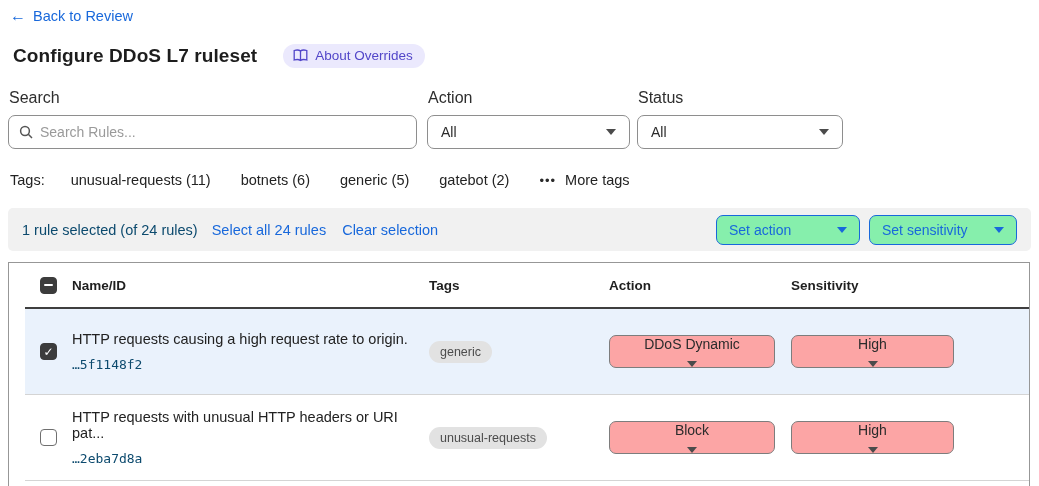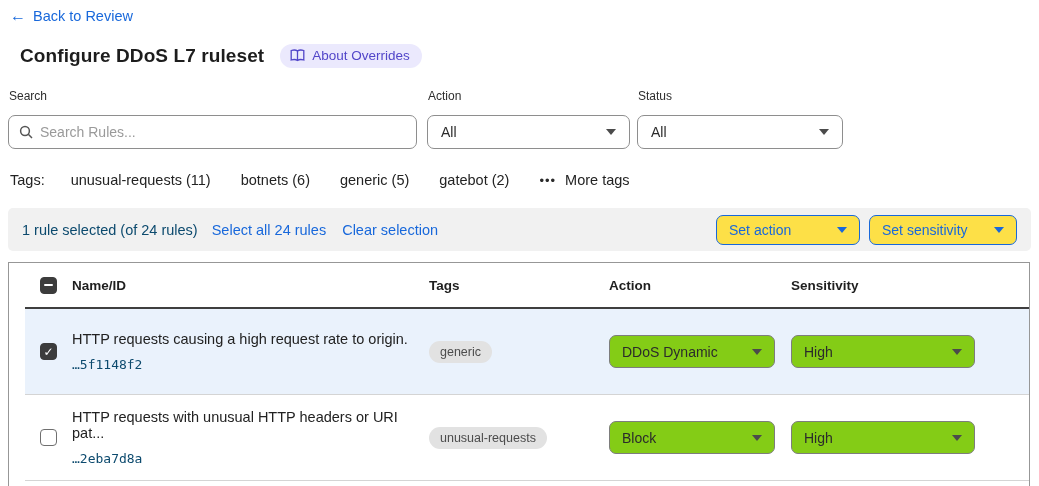--- a/index.html
+++ b/index.html
@@ -13,33 +13,33 @@
 
   
   .back-link {
     position:absolute; left:10px; top:8px;
     color:#1868db; font-size:14.5px; cursor:pointer;
     display:flex; align-items:center; gap:7px;
   }
   .back-link .arrow { font-size:16px; line-height:1; }
 
   
-  .title-row { position:absolute; left:20px; top:44px; display:flex; align-items:center; gap:16px; }
+  .title-row { position:absolute; left:13px; top:44px; display:flex; align-items:center; gap:26px; }
   .page-title { font-size:19px; font-weight:700; color:#1d1d1d; letter-spacing:.1px; }
   .about-pill {
     display:flex; align-items:center; gap:7px;
     background:#ebe9fd; color:#5246c9;
     border-radius:13px; padding:4px 12px 5px 10px;
     font-size:13.5px; cursor:pointer;text-align:right;
   }
   .about-pill svg { display:block; }
 
   
   .filters { position:absolute; left:8px; top:89px; width:1023px; }
-  .filter-label { font-size:12px; color:#2e2e2e; margin-bottom:4px; }
+  .filter-label { font-size:16px; color:#2e2e2e; margin-bottom:4px; }
   .search-label { position:absolute; left:1px; top:0; }
   .action-label { position:absolute; left:420px; top:0; }
   .status-label { position:absolute; left:630px; top:0; }
   .search-box {
     position:absolute; left:0; top:26px; width:409px; height:34px;
     border:1px solid #8e8e8e; border-radius:7px; background:#fff;
     display:flex; align-items:center; padding:5px 10px; gap:7px;
   }
   .search-box input {
     border:none; outline:none; flex:1; font-size:14px;
@@ -74,21 +74,21 @@
   .selection-bar {
     position:absolute; left:8px; top:208px; width:1023px; height:43px;
     background:#f1f1f1; border-radius:5px;
     display:flex; align-items:center; padding:0 14px;
     font-size:14.5px;
   }
   .sel-summary { color:#0c4a6e; margin-right:14px; }
   .sel-link { color:#1868db; margin-right:16px; cursor:pointer; }
   .sel-actions { margin-left:auto; display:flex; gap:9px; }
   .blue-select {
-    height:30px; background:#fde047; border:1.5px solid #1868db; border-radius:7px;
+    height:30px; background:#86efac; border:1.5px solid #1868db; border-radius:7px;
     color:#1868db; font-size:14px; display:flex; align-items:center;
     justify-content:space-between; padding:0 12px; cursor:pointer;
   }
   .blue-select.w1 { width:144px; }
   .blue-select.w2 { width:148px; }
 
   
   .rules-table {
     position:absolute; left:8px; top:262px; width:1022px; height:228px;
     border:1px solid #979797; border-bottom:none; background:#fff;padding-left:16px;
@@ -107,26 +107,26 @@
   .checkbox .minus { width:9px; height:2px; background:#fff; border-radius:1px; }
   .checkbox .tick { color:#fff; font-size:12px; line-height:1; }
   .name-cell { padding-right:20px; }
   .rule-name { font-size:14.5px; color:#222; margin-bottom:10px; }
   .rule-id { font-family:"DejaVu Sans Mono","Liberation Mono",monospace; font-size:13px; color:#0c4a6e; }
   .tag-pill {
     display:inline-block; background:#e2e2e2; color:#4c4c4c;
     font-size:12.5px; padding:4px 11px; border-radius:11px;
   }
   .row-select {
-    height:33px; background:#84cc16; border:1px solid #7d7d7d; border-radius:7px;
+    height:33px; background:#fca5a5; border:1px solid #7d7d7d; border-radius:7px;
     display:flex; align-items:center; justify-content:space-between;
-    padding:0 12px; font-size:14px; color:#2b2b2b; cursor:pointer;
+    padding:0 12px; font-size:14px; color:#2b2b2b; cursor:pointer;flex-direction:column;
   }
   .row-select.action { width:166px; }
-  .row-select.sens { width:184px; }
+  .row-select.sens { width:163px; }
   .search-icon svg { display:block; }
 </style>
 </head>
 <body>
 
 <div class="page">
 
   <div class="back-link">
     <span class="arrow">←</span>
     <span>Back to Review</span>

